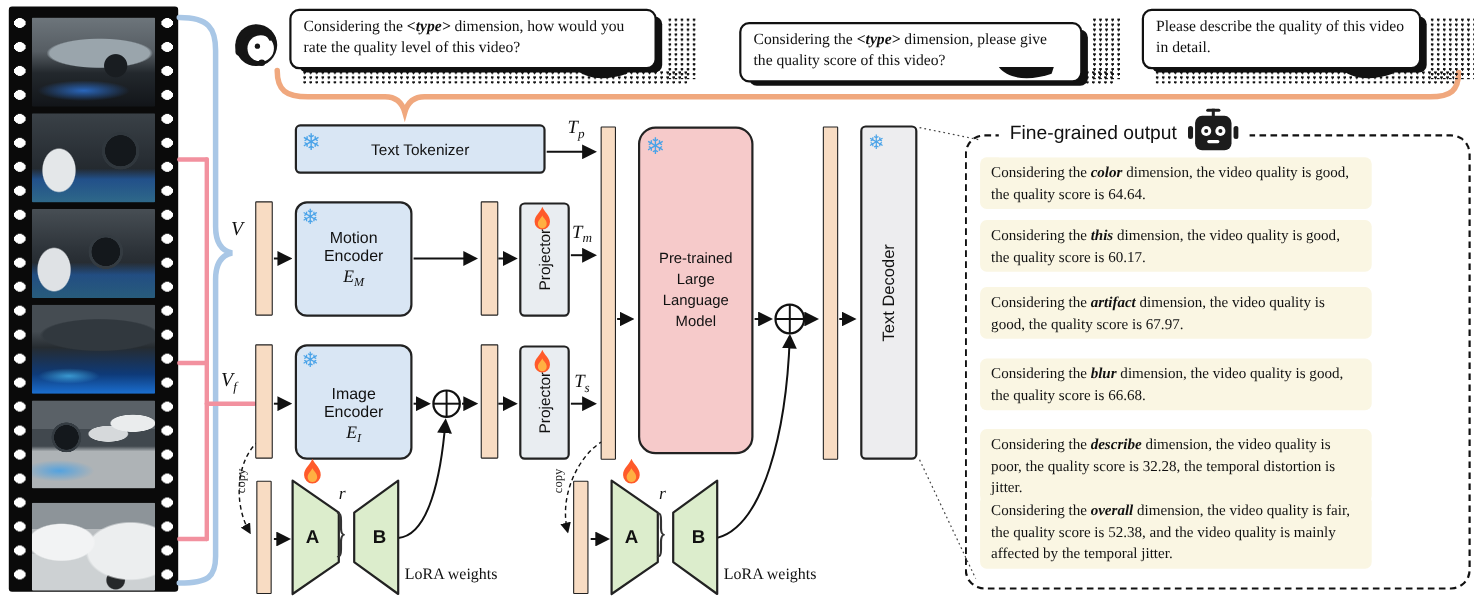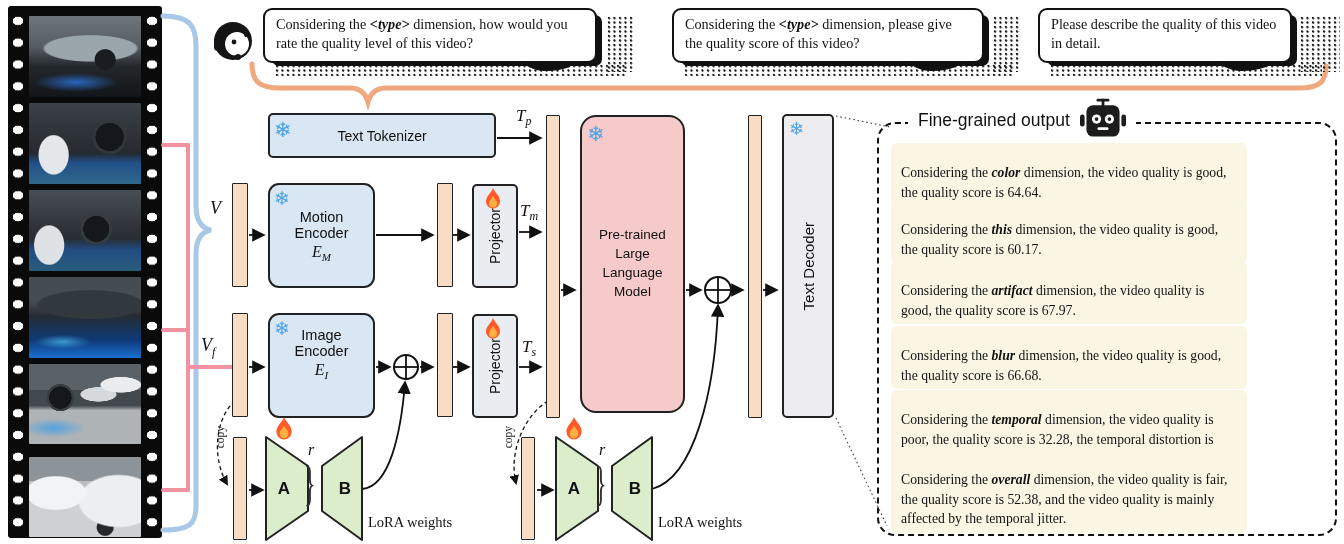--- a/index.html
+++ b/index.html
@@ -72,21 +72,21 @@
   .ht{position:absolute;z-index:3;
       background-image:radial-gradient(circle at 2px 2px,#111 1.15px,rgba(0,0,0,0) 1.35px);
       background-size:5.5px 4.5px;}
 
   
   .panel{position:absolute;left:877px;top:122px;width:460px;height:414px;border:2.4px dashed #111;
          border-radius:18px;box-sizing:border-box;z-index:2;}
   .panel-title{position:absolute;left:908px;top:97px;height:46px;background:#fff;display:flex;align-items:center;
          gap:10px;padding:0 10px;z-index:6;font-size:17.5px;color:#111;}
   .item{position:absolute;left:891px;width:356px;background:#faf6e3;border-radius:6px;box-sizing:border-box;
-        padding:20px 12px 4px 10px;font-family:"Liberation Serif",serif;font-size:13.7px;line-height:19.5px;color:#111;z-index:3;}
+        padding:4px 12px 4px 10px;font-family:"Liberation Serif",serif;font-size:13.7px;line-height:19.5px;color:#111;z-index:3;}
   .item .dim{font-weight:bold;font-style:italic;}
 
   .icon-wrap{position:absolute;z-index:4;}
 </style>
 </head>
 <body>
 
 <div id="canvas">
 
   <div class="strip">
@@ -181,21 +181,21 @@
 
   <div class="bubble" style="left:263px;top:8px;width:334px;height:55px;">
     <span>Considering the </span><span class="tk">&lt;type&gt;</span><span> dimension, how would you rate the quality level of this video?</span>
   </div>
   <svg class="tail" style="left:520px;top:60px;" viewBox="0 0 54 15">
       <path d="M2,1 C10,12 30,14 50,7 L52,1 Z" fill="#111"></path>
     </svg>
   <div class="ht" style="left:275px;top:64px;width:350px;height:12px;"></div>
   <div class="ht" style="left:607px;top:16px;width:26px;height:56px;"></div>
 
-  <div class="bubble" style="left:672px;top:8px;width:312px;height:55px;">
+  <div class="bubble" style="left:672px;top:20px;width:312px;height:55px;">
     <span>Considering the </span><span class="tk">&lt;type&gt;</span><span> dimension, please give the quality score of this video?</span>
   </div>
   <svg class="tail" style="left:906px;top:60px;" viewBox="0 0 54 15">
       <path d="M2,1 C10,12 30,14 50,7 L52,1 Z" fill="#111"></path>
     </svg>
   <div class="ht" style="left:684px;top:64px;width:330px;height:12px;"></div>
   <div class="ht" style="left:993px;top:16px;width:26px;height:56px;"></div>
 
   <div class="bubble" style="left:1038px;top:8px;width:254px;height:55px;">
     <span>Please describe the quality of this video in detail.</span>
@@ -222,21 +222,21 @@
 
   <div class="bluebox" style="left:268px;top:183px;width:107px;height:105px;border-radius:11px;font-size:14.5px;text-align:center;padding-top:24px;">
     <div>Motion</div>
     <div>Encoder</div>
     <div class="math" style="font-size:16px;margin-top:2px;">
       <span>E</span><sub style="font-size:11px;">M</sub>
     </div>
   </div>
   <span class="snow" style="left:274px;top:189px;font-size:19px;">❄</span>
 
-  <div class="bluebox" style="left:268px;top:313px;width:107px;height:105px;border-radius:11px;font-size:14.5px;text-align:center;padding-top:12px;">
+  <div class="bluebox" style="left:268px;top:313px;width:107px;height:105px;border-radius:11px;font-size:14.5px;text-align:center;padding-top:36px;">
     <div>Image</div>
     <div>Encoder</div>
     <div class="math" style="font-size:16px;margin-top:2px;">
       <span>E</span><sub style="font-size:11px;">I</sub>
     </div>
   </div>
   <span class="snow" style="left:274px;top:319px;font-size:19px;">❄</span>
 
   <div class="graybox center" style="left:472px;top:184px;width:46px;height:104px;border-radius:5px;">
     <span class="vtext" style="font-size:14px;">Projector</span>
@@ -337,19 +337,19 @@
   <div class="item" style="top:200px;min-height:47px;">
     <span>Considering the </span><span class="dim">this</span><span> dimension, the video quality is good, the quality score is 60.17.</span>
   </div>
   <div class="item" style="top:261px;min-height:47px;">
     <span>Considering the </span><span class="dim">artifact</span><span> dimension, the video quality is good, the quality score is 67.97.</span>
   </div>
   <div class="item" style="top:326px;min-height:47px;">
     <span>Considering the </span><span class="dim">blur</span><span> dimension, the video quality is good, the quality score is 66.68.</span>
   </div>
   <div class="item" style="top:390px;min-height:47px;">
-    <span>Considering the </span><span class="dim">temporal</span><span> dimension, the video quality is poor, the quality score is 32.28, the temporal distortion is jitter.</span>
+    <span>Considering the </span><span class="dim">describe</span><span> dimension, the video quality is poor, the quality score is 32.28, the temporal distortion is jitter.</span>
   </div>
   <div class="item" style="top:450px;min-height:66px;">
     <span>Considering the </span><span class="dim">overall</span><span> dimension, the video quality is fair, the quality score is 52.38, and the video quality is mainly affected by the temporal jitter.</span>
   </div>
 
 </div>
 
 </body></html>

